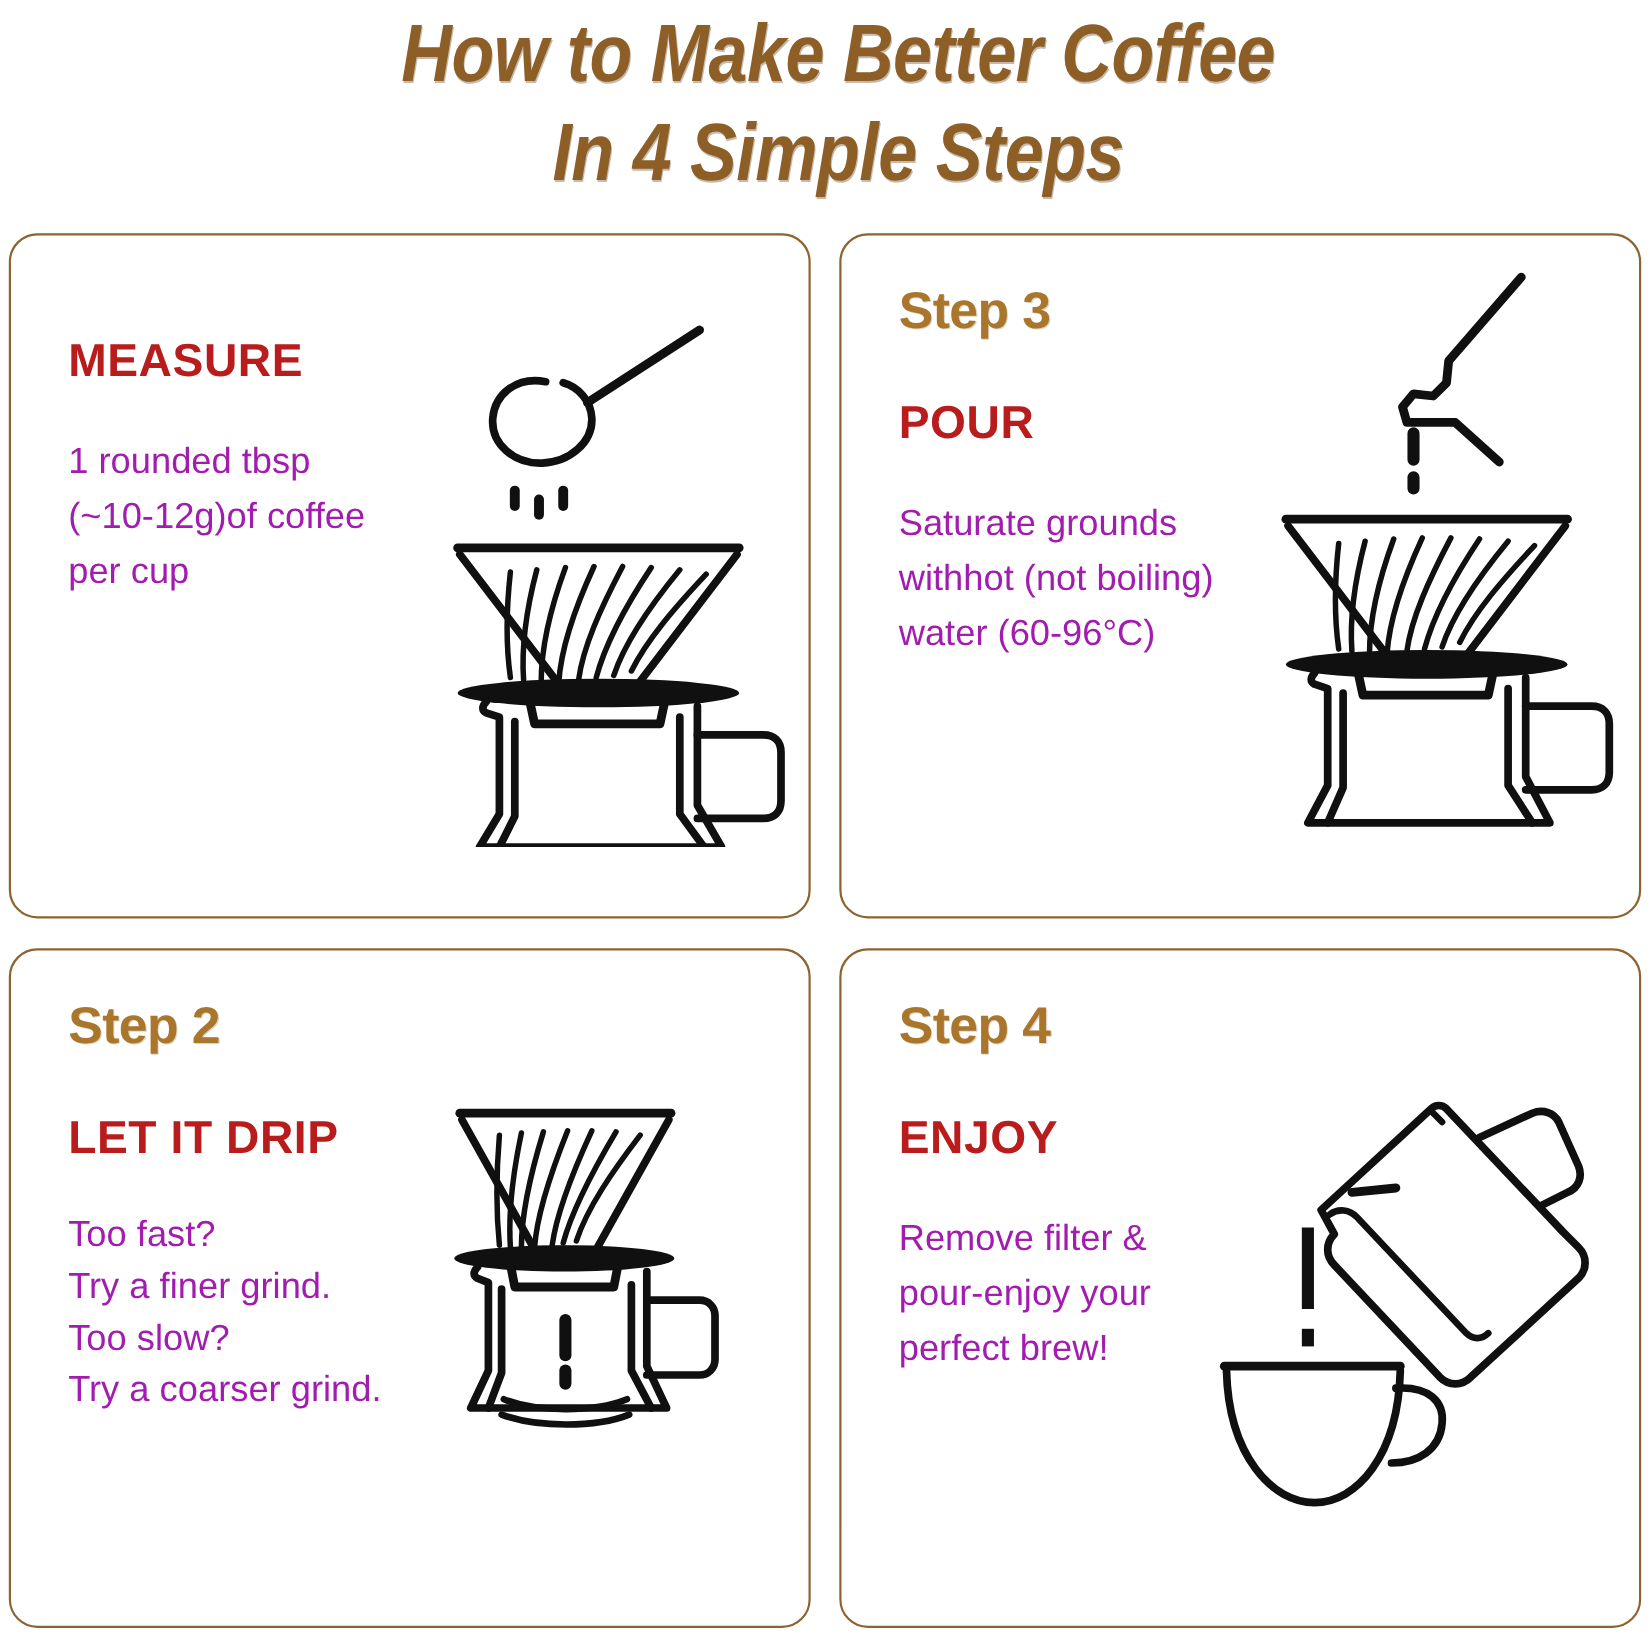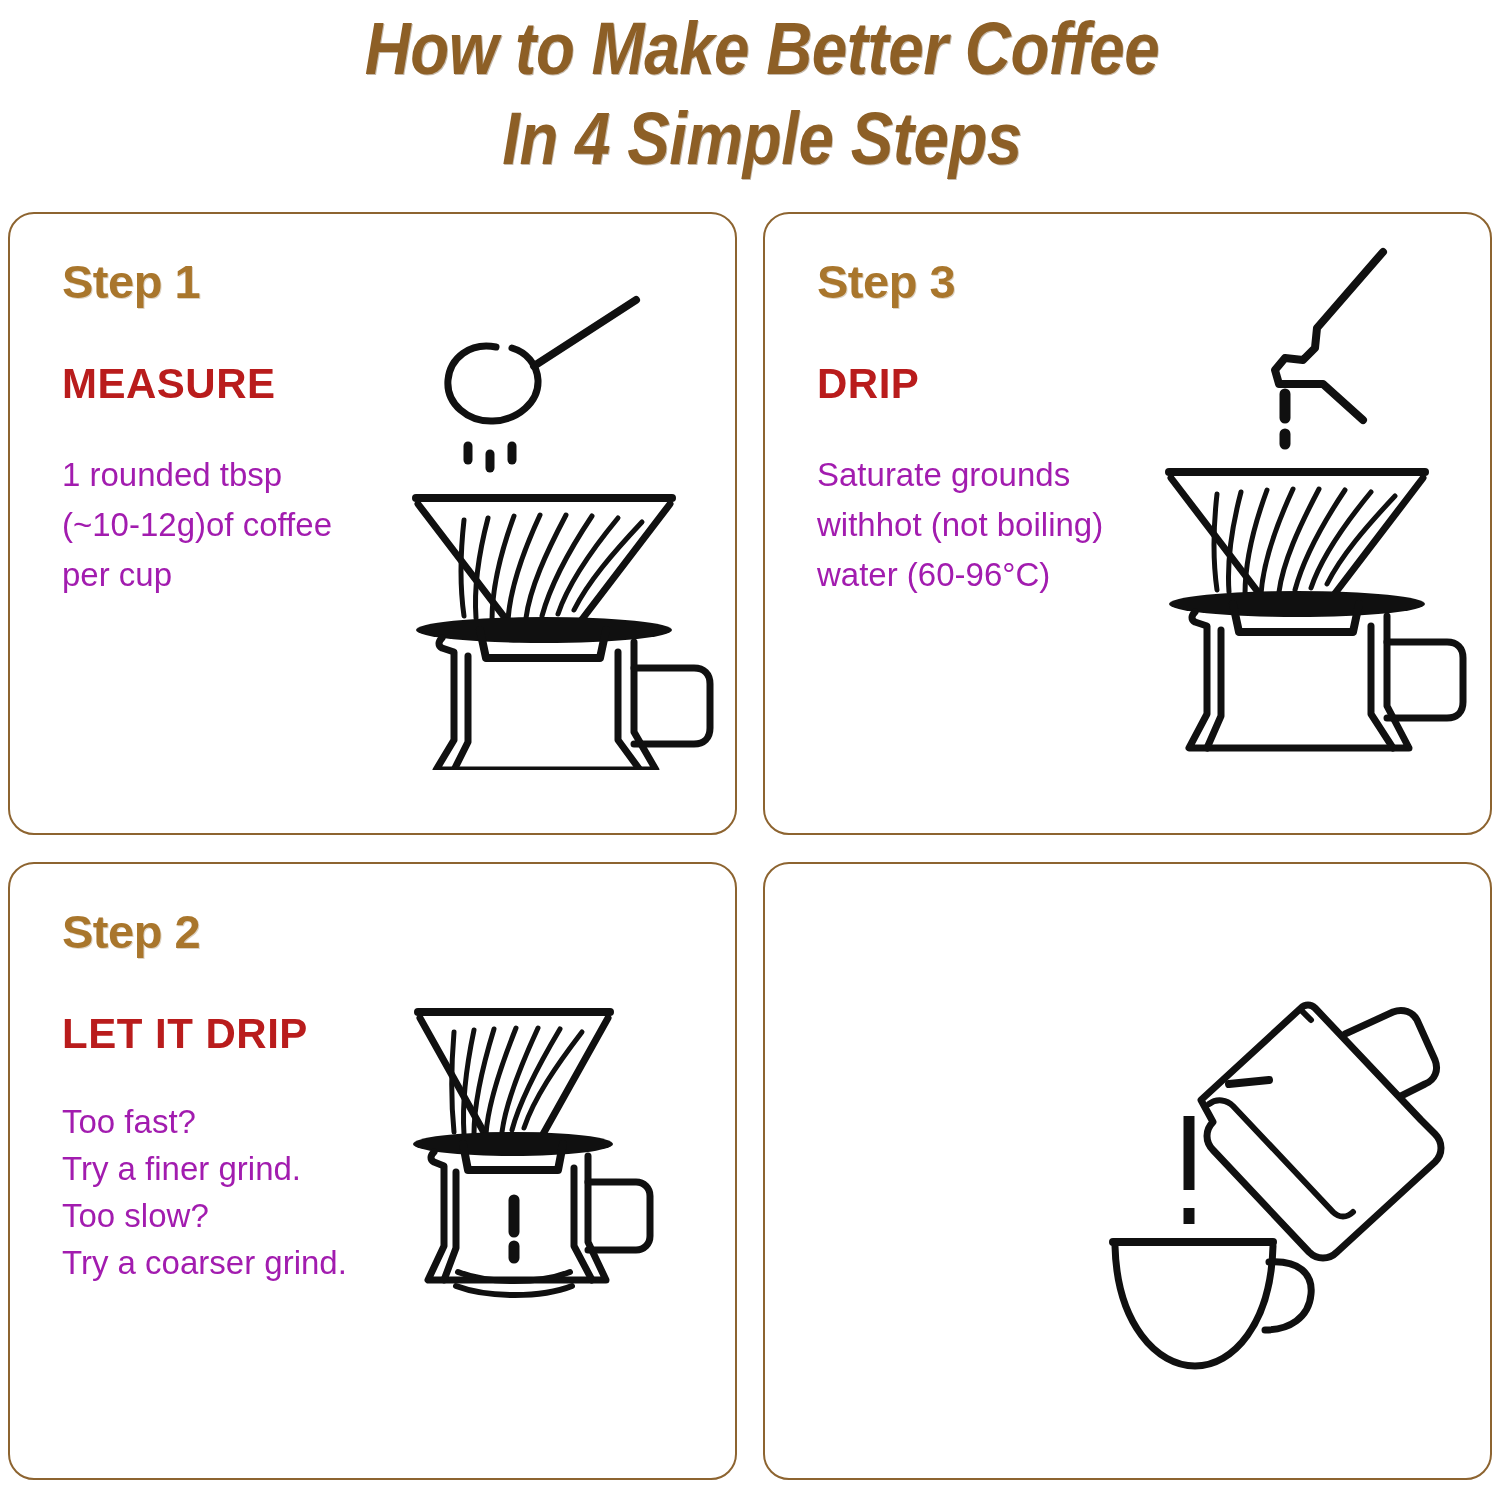--- a/index.html
+++ b/index.html
@@ -106,21 +106,20 @@
 
   <div class="title-block">
     <span class="title-line">How to Make Better Coffee</span>
     <span class="title-line">In 4 Simple Steps</span>
   </div>
 
   <div class="grid">
 
     <div class="card">
       <div class="card-text">
-        <div class="step-label">Step 1</div>
         <div class="step-action">MEASURE</div>
         <div class="step-desc">1 rounded tbsp
 (~10-12g)of coffee
  per cup</div>
       </div>
       <div class="art" id="art-1">
         <svg width="310" height="500" viewBox="0 0 310 500" fill="none" stroke="#101010" stroke-width="7" stroke-linecap="round" stroke-linejoin="round">
 
           <path d="M88 77 C 62 72, 42 88, 40 110 C 38 134, 60 152, 85 151 C 110 150, 131 132, 130 110 C 129 94, 118 82, 104 78"></path>
 
@@ -157,21 +156,21 @@
           <path d="M210 382 L 210 470 L 232 500"></path>
 
           <path d="M226 398 L 286 398 C 296 398, 302 404, 302 414 L 302 458 C 302 468, 296 474, 286 474 L 226 474"></path>
         </svg>
       </div>
     </div>
 
     <div class="card">
       <div class="card-text">
         <div class="step-label">Step 3</div>
-        <div class="step-action">DRIP</div>
+        <div class="step-action">POUR</div>
         <div class="step-desc">Saturate grounds
 withhot (not boiling)
 water (60-96°C)</div>
       </div>
       <div class="art" id="art-2">
         <svg width="320" height="540" viewBox="0 0 320 540" fill="none" stroke="#101010" stroke-width="7" stroke-linecap="round" stroke-linejoin="round">
 
           <path d="M226 8 L 160 84 L 158 104 L 146 116 L 128 114 L 118 126 L 122 140 L 166 140 L 206 176" stroke-width="8"></path>
 
           <g stroke-width="11" stroke-linecap="round">
@@ -244,20 +243,27 @@
             <path d="M104 262 L 104 274"></path>
           </g>
 
           <path d="M48 288 C 78 300, 130 300, 160 288" stroke-width="6"></path>
           <path d="M46 302 C 78 314, 132 314, 162 302" stroke-width="6"></path>
         </svg>
       </div>
     </div>
 
     <div class="card">
+      <div class="card-text">
+        <div class="step-label">Step 4</div>
+        <div class="step-action">ENJOY</div>
+        <div class="step-desc">Remove filter &amp;
+pour-enjoy your
+perfect brew!</div>
+      </div>
       <div class="art" id="art-4">
         <svg width="360" height="430" viewBox="0 0 360 430" fill="none" stroke="#101010" stroke-width="7" stroke-linecap="round" stroke-linejoin="round">
 
           <path d="M96 126 L 196 34 C 200 30, 206 30, 210 34 L 316 146 L 330 160
                    C 338 168, 338 180, 330 188 L 232 278 C 224 286, 212 286, 204 278
                    L 108 176 C 100 168, 100 156, 108 148 Z" stroke-width="7"></path>
 
           <path d="M104 130 C 112 124, 122 126, 128 132 L 228 238 C 234 244, 242 244, 248 238" stroke-width="6"></path>
           <path d="M196 36 L 206 46" stroke-width="6"></path>
 

